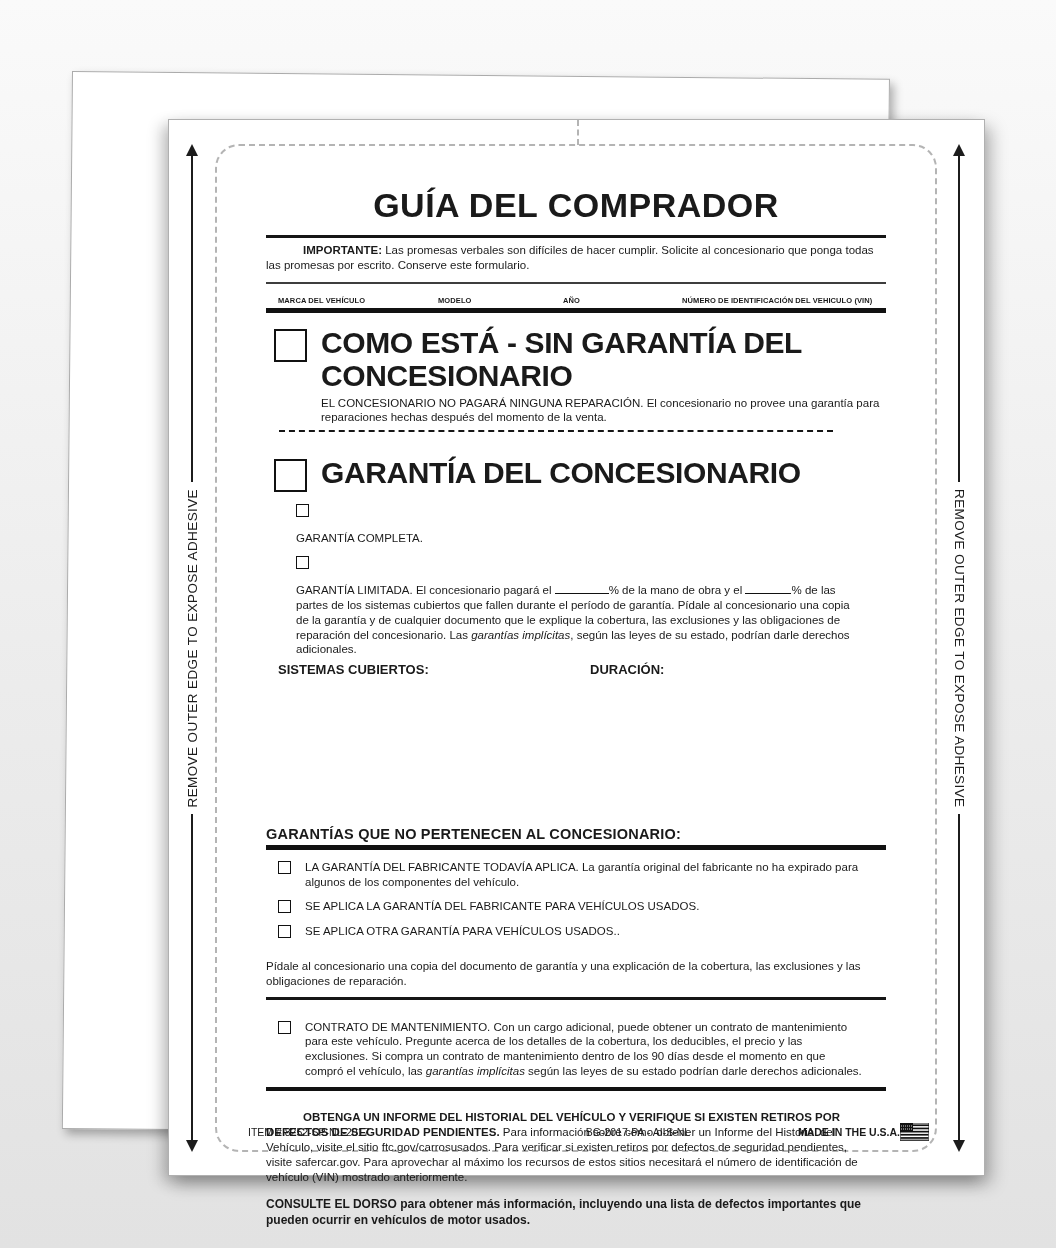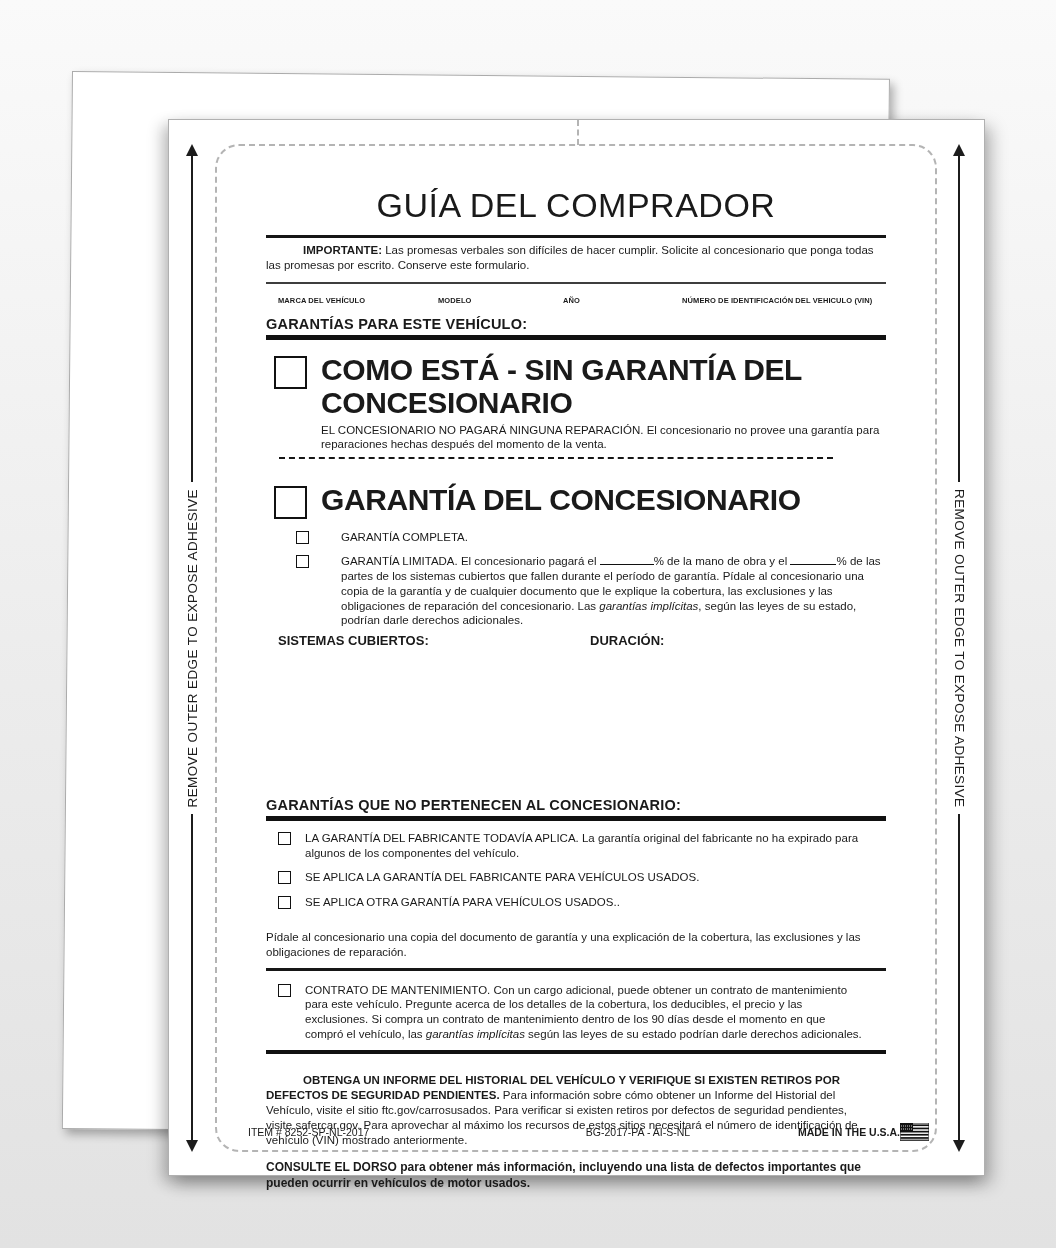--- a/index.html
+++ b/index.html
@@ -34,49 +34,49 @@
   .arrow-head { width:0; height:0; border-left:6px solid transparent; border-right:6px solid transparent; }
   .arrow-up   { border-bottom:12px solid #1c1c1c; }
   .arrow-down { border-top:12px solid #1c1c1c; }
   .arrow-line { width:2px; flex:1; background:#1c1c1c; }
   .strip-label {
     font-size:13.5px; letter-spacing:.4px; color:#1c1c1c; white-space:nowrap;
     writing-mode:vertical-rl; margin:7px 0;
   }
   .strip-left .strip-label { transform:rotate(180deg); }
   .content { position:absolute; left:97px; top:24px; width:620px; }
-  .doc-title { margin-top:42px; font-size:34px; font-weight:normal; letter-spacing:.5px; text-align:center; }
+  .doc-title { margin-top:42px; font-size:34px; font-weight:bold; letter-spacing:.5px; text-align:center; }
   .rule3 { height:3px; background:#161616; }
   .rule45 { height:4.5px; background:#111; }
   .rule-top { margin-top:10px; }
   .important { padding:5px 2px 10px 0; font-size:11.5px; line-height:14.5px; }
   b, strong { font-weight:bold;padding-left:37px; }
   .fields { border-top:2px solid #3d3d3d; padding:12px 0 0 12px; display:grid; grid-template-columns:160px 125px 119px auto;
             font-size:7.5px; font-weight:bold; letter-spacing:.1px; }
   .sec-head { margin-top:11px; font-size:14.5px; font-weight:bold; letter-spacing:.2px; }
   .sec-rule { margin-top:3px; }
   .big-item { margin-top:13px; padding-left:8px; display:flex; gap:14px; }
   .cb-big { width:33px; height:33px; border:2.5px solid #111; flex:none; margin-top:3px; background:#fff; }
   .big-title { font-size:30px; line-height:33px; font-weight:bold; letter-spacing:-.4px; max-width:545px; }
   .asis-body { margin:4px 0 0 55px; width:562px; font-size:11.5px; line-height:14.5px; }
   .dash-sep { margin:5px 0 0 13px; width:554px; border-top:2.5px dashed #161616; }
   .sub-items { margin:11px 0 0 30px; }
-  .sub-item { display:flex; gap:32px; margin-top:10px; }
+  .sub-item { display:flex; gap:14px; margin-top:10px;flex-direction:column; }
   .cb-small { width:13px; height:13px; border:1.5px solid #111; flex:none; margin-top:1px; background:#fff; }
   .body-txt { font-size:11.5px; line-height:14.8px; width:558px; }
   .blank { display:inline-block; border-bottom:1.4px solid #111; height:11px; vertical-align:baseline; }
   .blank-a { width:54px; } .blank-b { width:46px; }
   .systems-row { margin-top:5px; padding-left:12px; display:flex; font-size:13px; font-weight:bold; }
   .systems-row .col1 { width:312px; }
   .spacer { height:138px; }
   .nd-item { display:flex; gap:14px; margin-top:10px; padding-left:12px; }
   .nd-item .body-txt { width:560px; }
   .note-para { margin-top:20px; font-size:11.5px; line-height:14.8px; width:600px; }
   .mid-rule { margin-top:8px; }
-  .contract { margin-top:12px; }
+  .contract { margin-top:20px; }
   .bold-para { margin-top:7px; font-size:12px; line-height:15.5px; font-weight:bold; width:605px; }
   .mixed-para { margin-top:19px; font-size:11.5px; line-height:15px; width:605px; }
   .footer {
     position:absolute; left:79px; right:55px; bottom:34px;
     display:flex; align-items:center; font-size:10.5px;
   }
   .footer .f-item { width:230px; }
   .footer .f-code { flex:1; text-align:center; }
   .footer .f-made { font-weight:bold; display:flex; align-items:center; }
   .flag { display:inline-block; }
@@ -114,21 +114,20 @@
     <div class="rule3 rule-top"></div>
     <p class="important"><b>IMPORTANTE:</b><span> Las promesas verbales son difíciles de hacer cumplir. Solicite al concesionario que ponga todas las promesas por escrito. Conserve este formulario.</span></p>
 
     <div class="fields">
       <span>MARCA DEL VEHÍCULO</span>
       <span>MODELO</span>
       <span>AÑO</span>
       <span>NÚMERO DE IDENTIFICACIÓN DEL VEHICULO (VIN)</span>
     </div>
 
-    <div class="sec-head">GARANTÍAS PARA ESTE VEHÍCULO:</div>
     <div class="rule45 sec-rule"></div>
 
     <div class="big-item">
       <span class="cb-big"></span>
       <div class="big-title">COMO ESTÁ - SIN GARANTÍA DEL CONCESIONARIO</div>
     </div>
     <p class="asis-body">EL CONCESIONARIO NO PAGARÁ NINGUNA REPARACIÓN. El concesionario no provee una garantía para reparaciones hechas después del momento de la venta.</p>
     <div class="dash-sep"></div>
 
     <div class="big-item" style="margin-top:24px">

